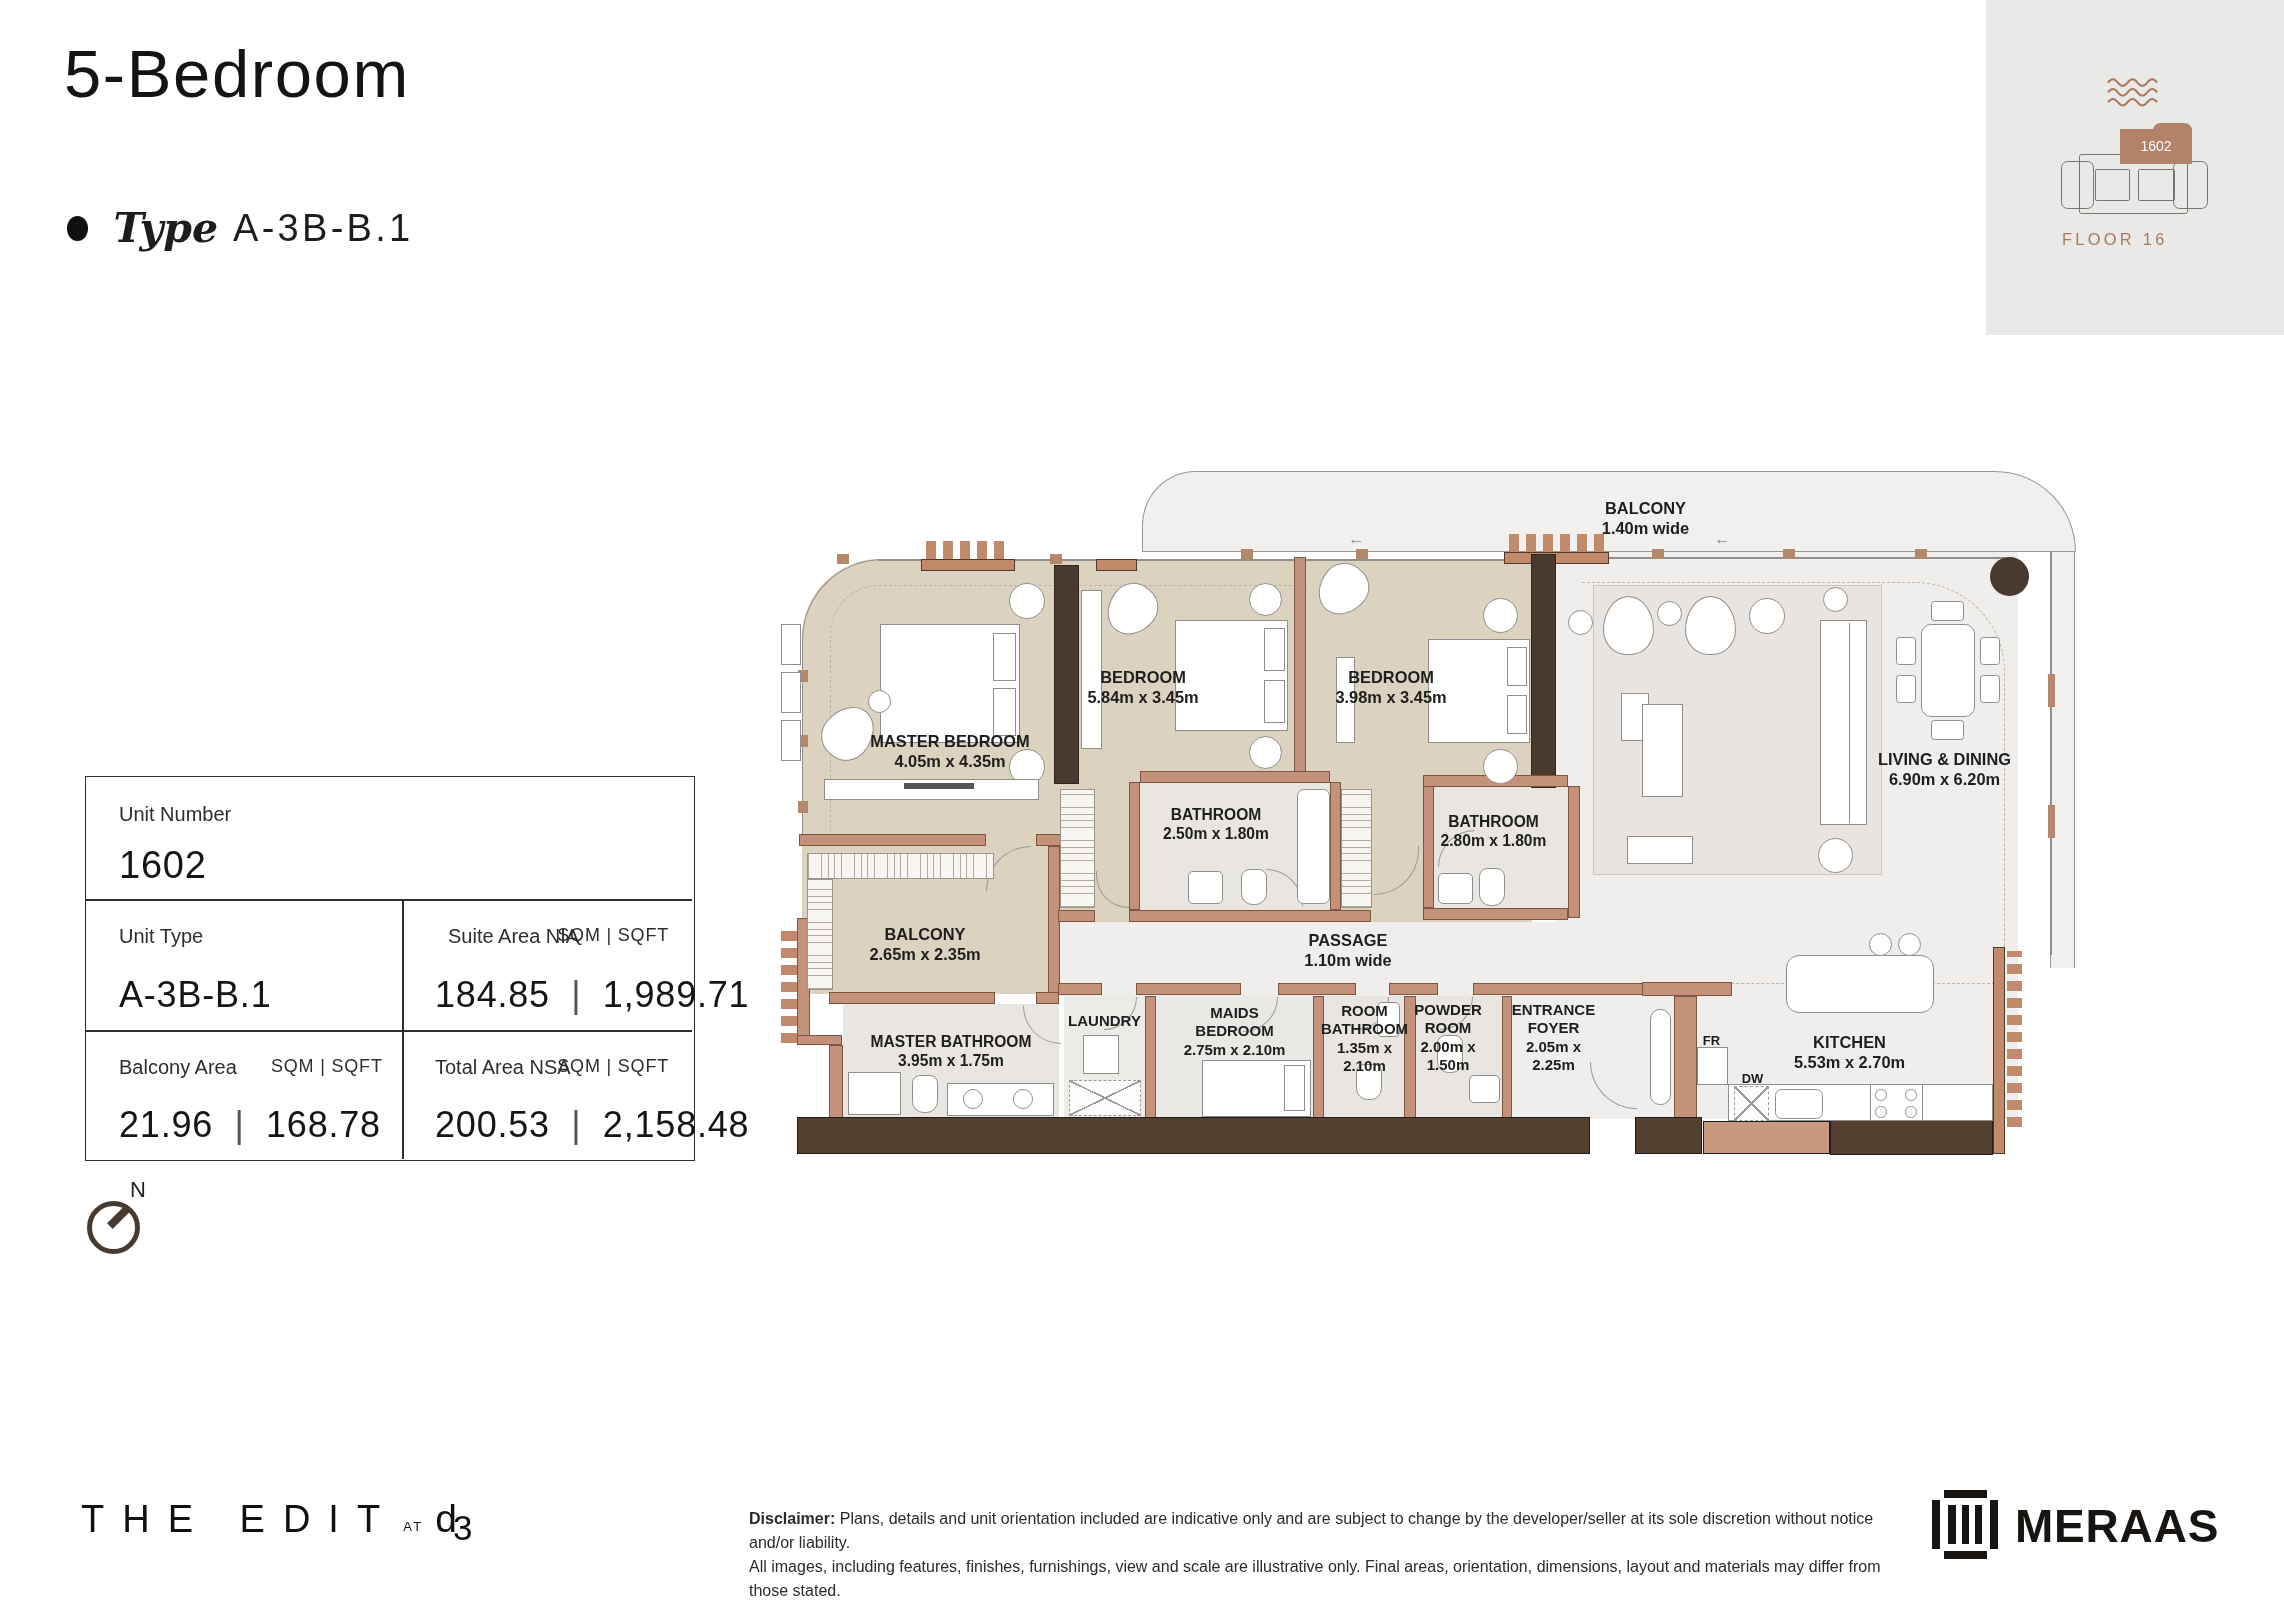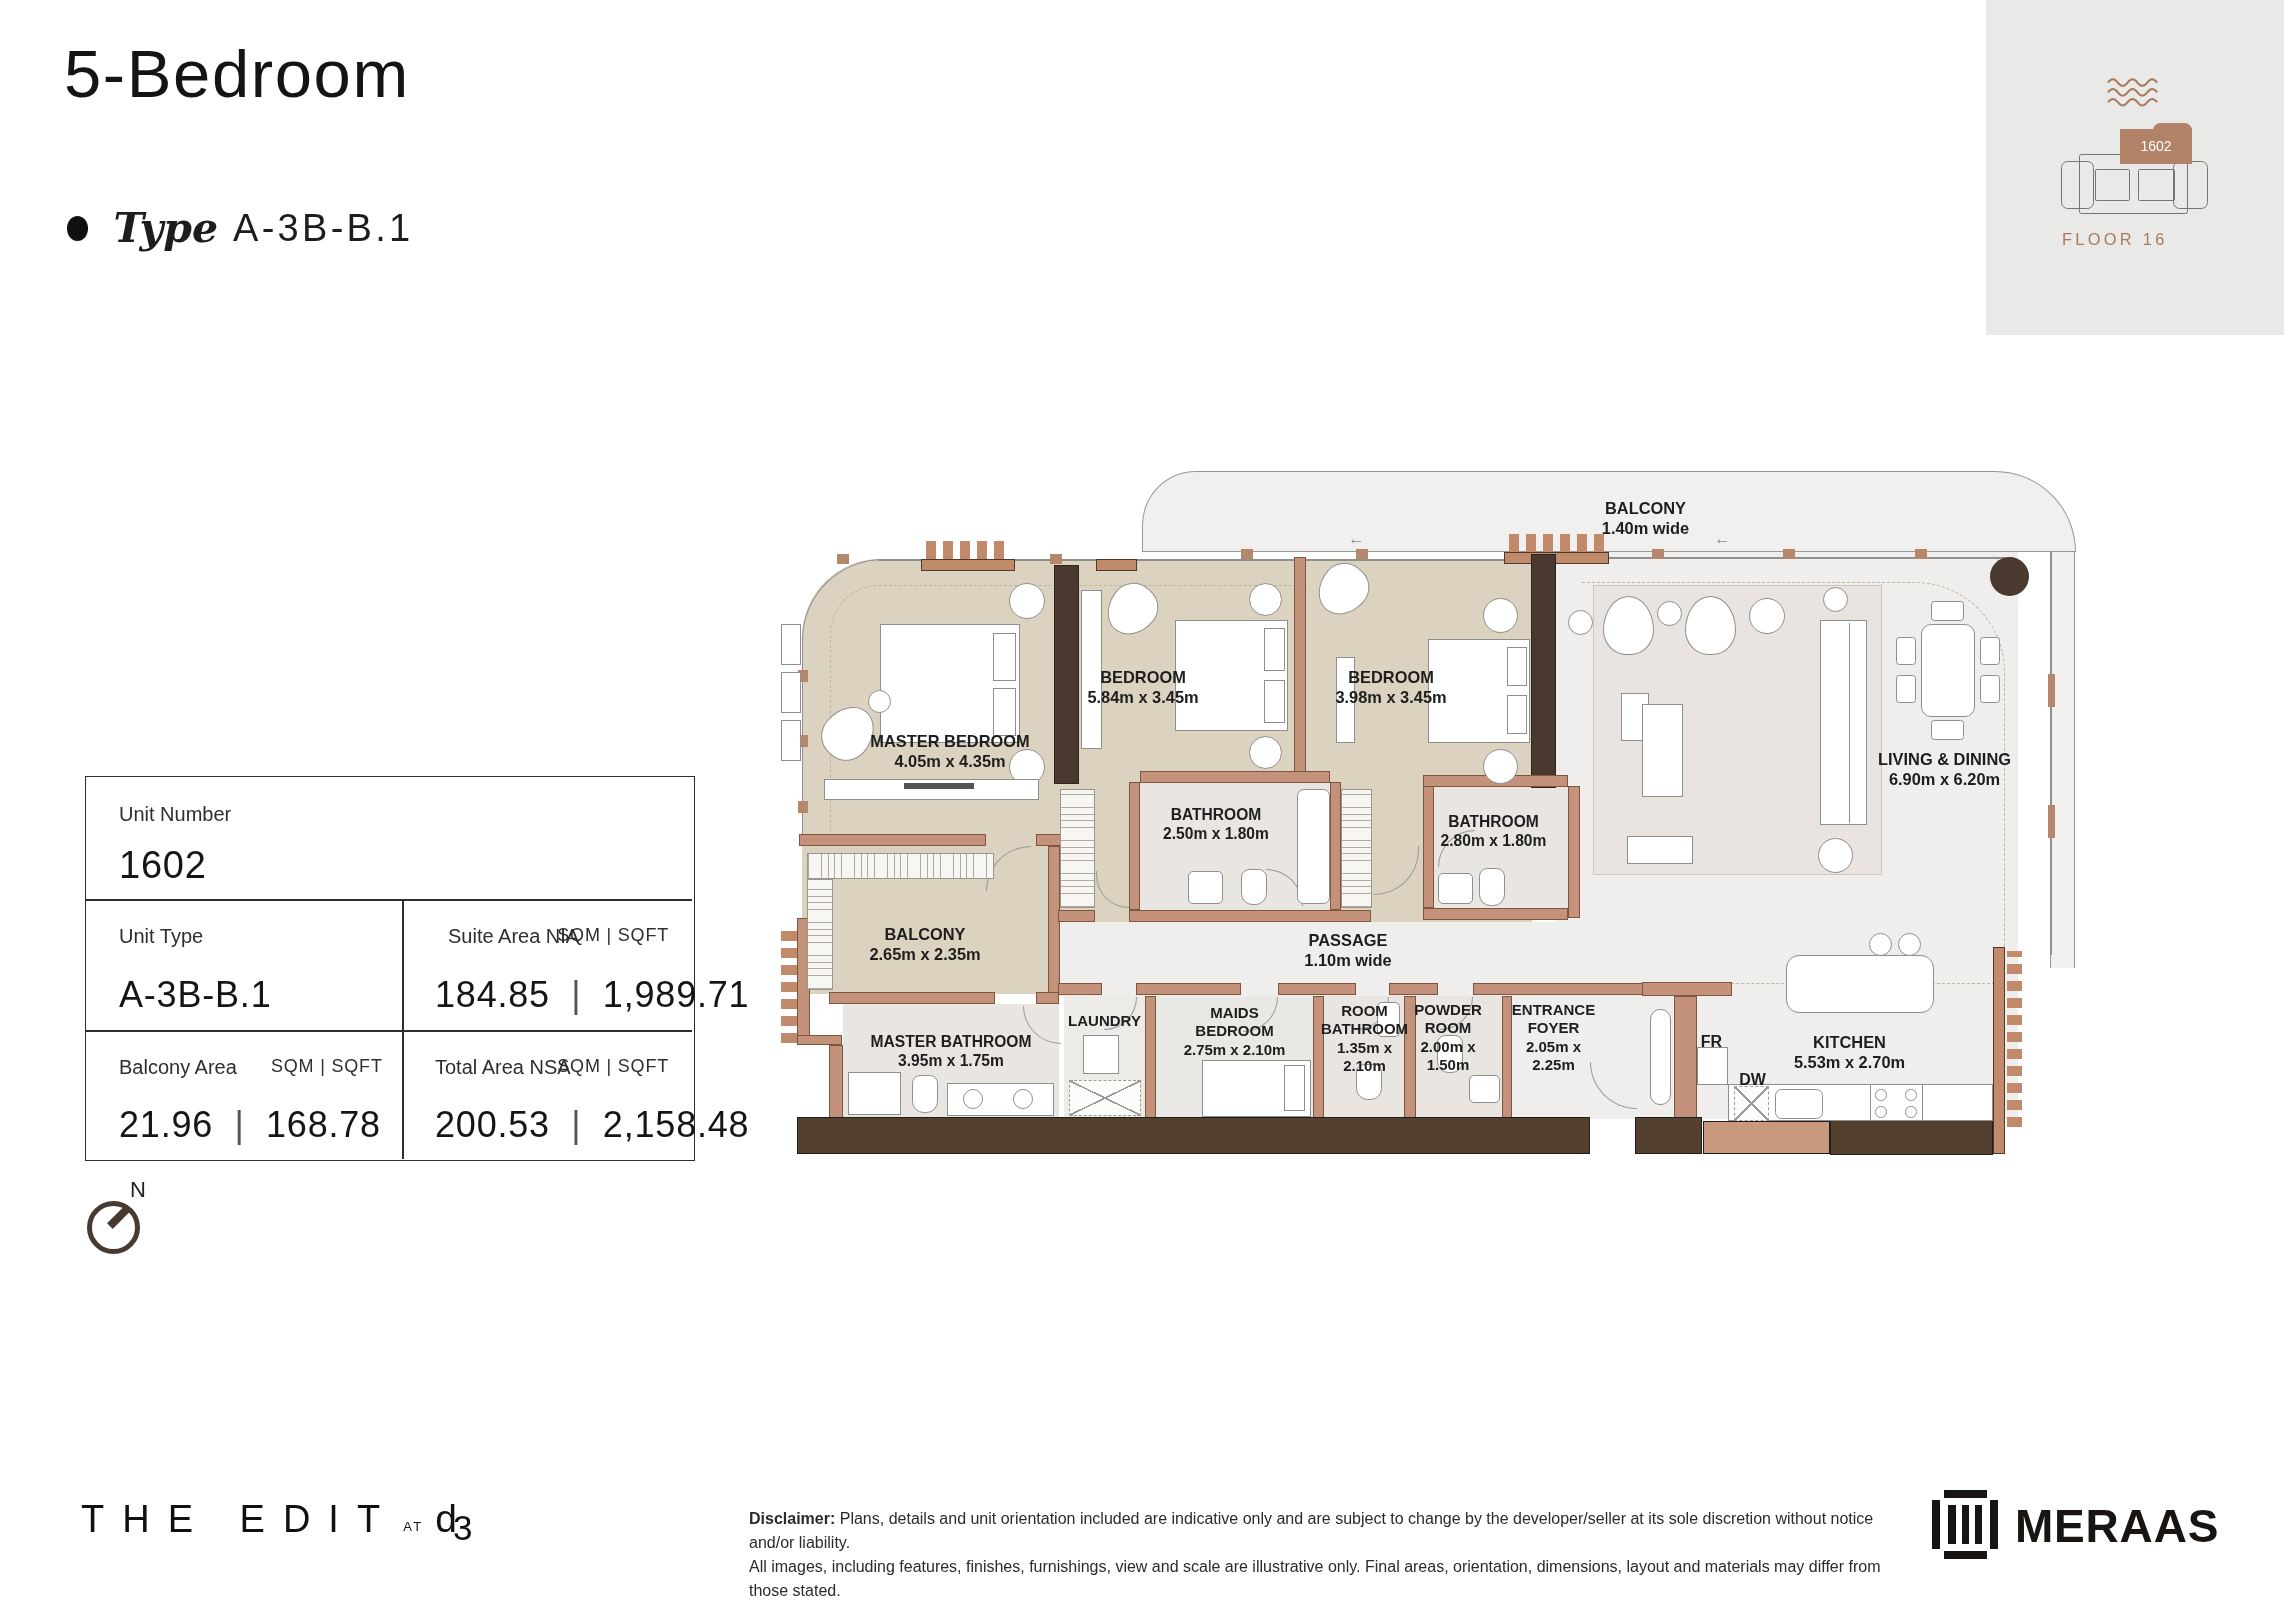--- a/index.html
+++ b/index.html
@@ -61,21 +61,21 @@
       linear-gradient(to top right,transparent calc(50% - 0.8px),#9a9a98 calc(50% - 0.8px) calc(50% + 0.8px),transparent calc(50% + 0.8px)),
       linear-gradient(to bottom right,transparent calc(50% - 0.8px),#9a9a98 calc(50% - 0.8px) calc(50% + 0.8px),transparent calc(50% + 0.8px)),
       #fcfcfb;border:0.8px dashed #9a9a98;}
   .teethU{background:repeating-linear-gradient(90deg,#c08a6b 0 10px,transparent 10px 17px);}
   .teethR{background:repeating-linear-gradient(0deg,#c08a6b 0 10px,transparent 10px 17px);}
   .teethL{background:repeating-linear-gradient(0deg,#c08a6b 0 10px,transparent 10px 17px);}
   .bar{background:#c08a6b;border:0.8px solid #4d3a2c;}
   .arc{border-color:#9a9a98;border-style:solid;border-width:0;background:transparent;}
   .dash{border-color:#c0b4a2;border-style:dashed;border-width:0;}
   .lbl{font-size:16.4px;font-weight:bold;color:#1e1e1e;text-align:center;line-height:1.22;}
-  .lblS{font-size:16px;font-weight:bold;color:#1e1e1e;text-align:center;}
+  .lblS{font-size:13px;font-weight:bold;color:#1e1e1e;text-align:center;}
   .arrow{color:#8a8a88;font-size:16.4px;}
 </style>
 </head>
 <body>
 
 <div class="abs title">5-Bedroom</div>
 <div class="abs typeRow">
   <div class="bullet"></div>
   <span class="typeScript">Type</span>
   <span class="typeVal">A-3B-B.1</span>

